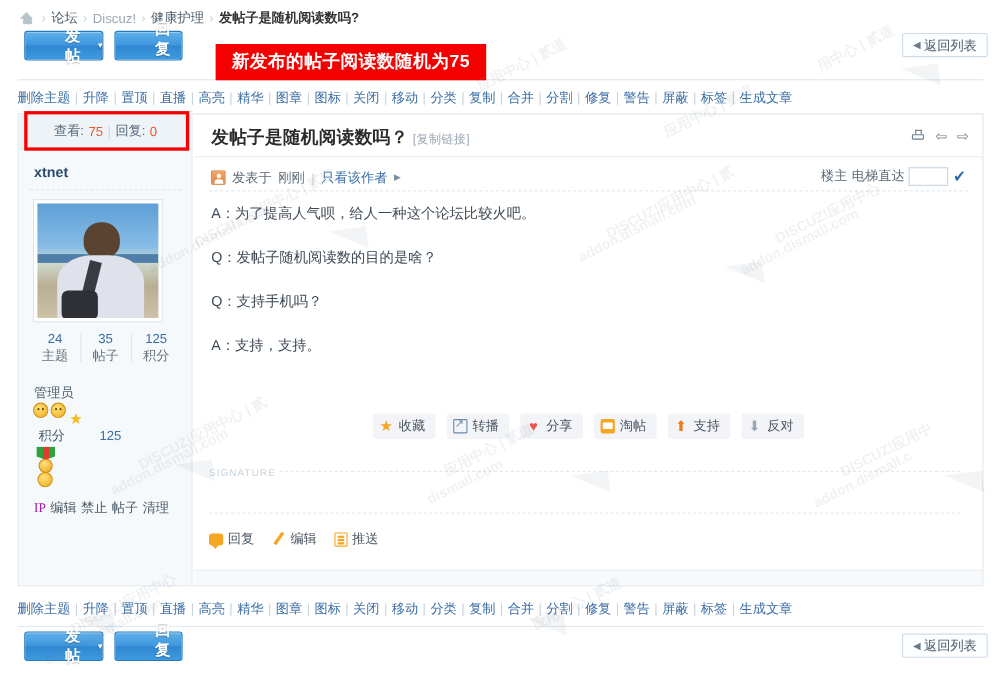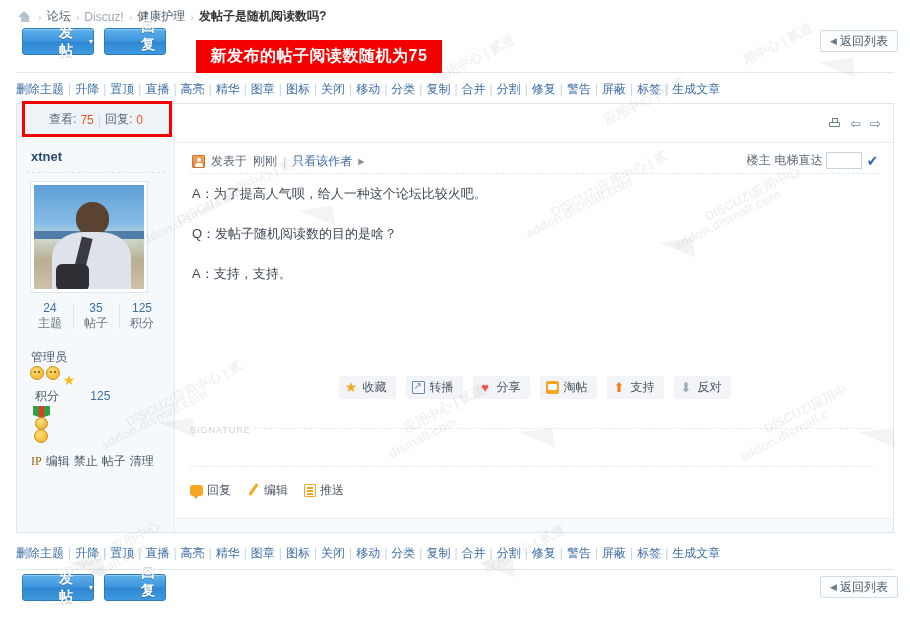--- a/index.html
+++ b/index.html
@@ -451,21 +451,21 @@
     font-size: 12px;
     color: #4a5a66;
   }
   .side-links a {
     color: #4a5a66;
     text-decoration: none;
     margin-right: 4px;
     cursor: pointer;
   }
   .side-links .ip-label {
-    color: #a16207;
+    color: #a21caf;
     margin-right: 4px;
     font-family: "Liberation Serif", serif;
   }
 
   
   .post-main {
     position: absolute;
     left: 159px;
     top: 0;
     right: 0;
@@ -872,20 +872,23 @@
         <span class="coin"></span>
       </div>
       <div class="smiley" style="top:325px"></div>
 
       <div class="side-links" style="top:349px">
         <span class="ip-label">IP</span><a>编辑</a><a>禁止</a><a>帖子</a><a>清理</a>
       </div>
     </div>
 
     <div class="post-main">
+      <div class="post-title">
+        <span>发帖子是随机阅读数吗？</span><span class="copy-link">[复制链接]</span>
+      </div>
       <div class="title-icons">
         <span class="icon-print"></span>
         <span class="icon-arrow">⇦</span>
         <span class="icon-arrow">⇨</span>
       </div>
       <div class="hr-post-title"></div>
 
       <div class="post-meta">
         <span class="author-icon"></span>
         <span>发表于</span>
@@ -900,20 +903,21 @@
         <span>电梯直达</span>
         <input class="jump-input" type="text" value="" placeholder="" style="">
         <span class="jump-go">✔</span>
       </div>
 
       <div class="hr-meta"></div>
 
       <div class="post-body">
         <p>A：为了提高人气呗，给人一种这个论坛比较火吧。</p>
         <p>Q：发帖子随机阅读数的目的是啥？</p>
+        <p>Q：支持手机吗？</p>
         <p>A：支持，支持。</p>
       </div>
 
       <div class="post-actions">
         <div class="act-btn">
           <span class="act-ico ico-star">★</span>
           <span>收藏</span>
         </div>
         <div class="act-btn">
           <span class="act-ico ico-relay"></span>

